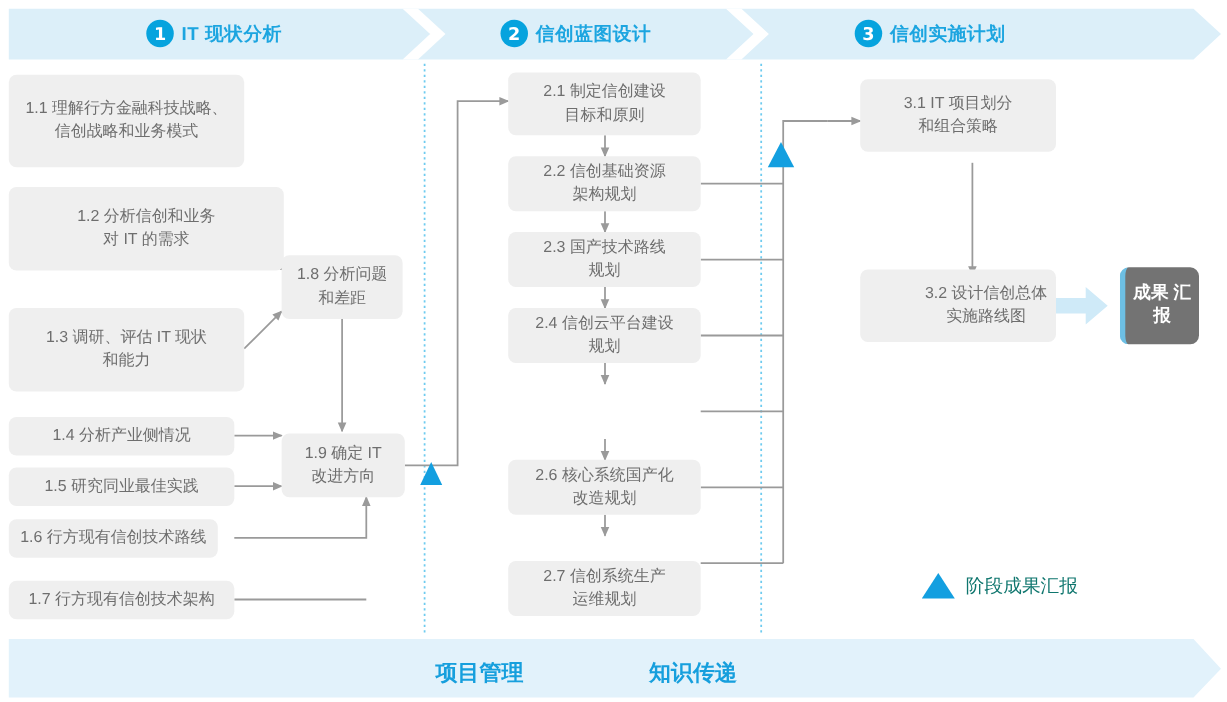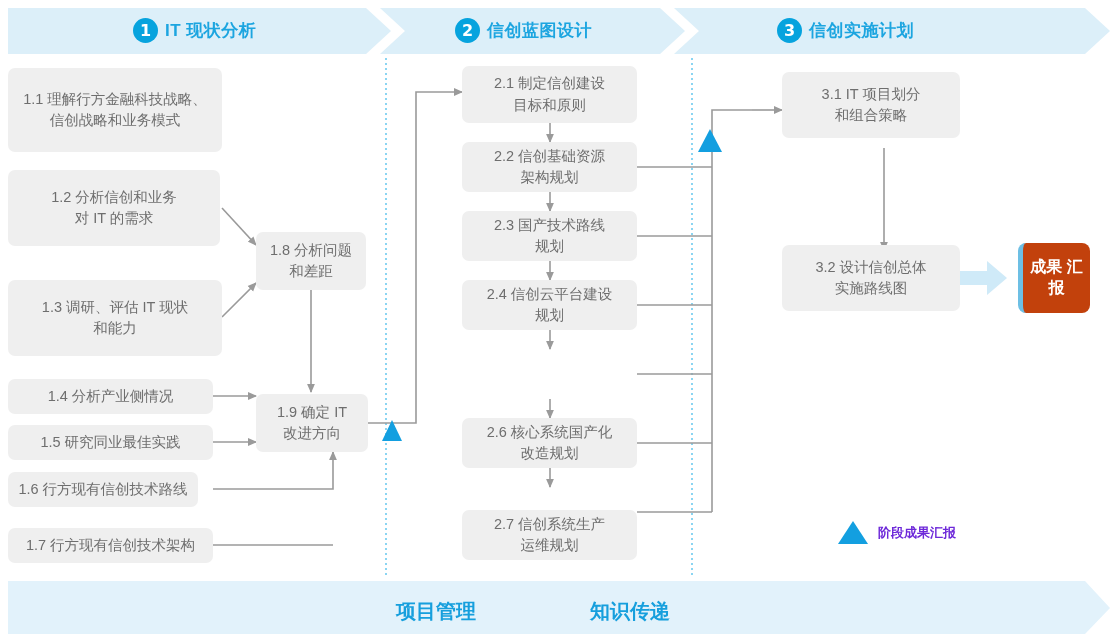--- a/index.html
+++ b/index.html
@@ -71,21 +71,21 @@
     justify-content: center;
     text-align: center;
     box-sizing: border-box;
     padding: 4px 8px;
   }
   .box span { display: block; }
 
   .result-box {
     position: absolute;
     z-index: 4;
-    background: #c2410c;
+    background: #737373;
     border-left: 5px solid #6DBFE4;
     border-radius: 8px;
     color: #ffffff;
     font-size: 16px;
     font-weight: bold;
     line-height: 1.3;
     display: flex;
     align-items: center;
     justify-content: center;
     text-align: center;
@@ -100,23 +100,23 @@
     align-items: center;
     gap: 10px;
   }
   .legend-tri {
     width: 0; height: 0;
     border-left: 15px solid transparent;
     border-right: 15px solid transparent;
     border-bottom: 23px solid #139FE0;
   }
   .legend-text {
-    color: #6d28d9;
-    font-size: 13px;
-    font-weight: bold;
+    color: #0f766e;
+    font-size: 17px;
+    font-weight: normal;
   }
 
   
   .footer-label {
     position: absolute;
     z-index: 5;
     color: #169FDD;
     font-size: 20px;
     font-weight: bold;
     white-space: nowrap;
@@ -211,21 +211,21 @@
     <div class="phase-badge">3</div>
     <div class="phase-text">信创实施计划</div>
   </div>
 
   <div class="box" style="left:8px; top:68px; width:214px; height:84px;">
     <div>
       <span>1.1 理解行方金融科技战略、</span>
       <span>信创战略和业务模式</span>
     </div>
   </div>
-  <div class="box" style="left:8px; top:170px; width:212px; height:76px;">
+  <div class="box" style="left:8px; top:170px; width:250px; height:76px;">
     <div>
       <span>1.2 分析信创和业务</span>
       <span>对 IT 的需求</span>
     </div>
   </div>
   <div class="box" style="left:8px; top:280px; width:214px; height:76px;">
     <div>
       <span>1.3 调研、评估 IT 现状</span>
       <span>和能力</span>
     </div>
@@ -299,21 +299,21 @@
       <span>运维规划</span>
     </div>
   </div>
 
   <div class="box" style="left:782px; top:72px; width:178px; height:66px;">
     <div>
       <span>3.1 IT 项目划分</span>
       <span>和组合策略</span>
     </div>
   </div>
-  <div class="box" style="left:782px; top:245px; width:178px; height:66px;">
+  <div class="box" style="left:782px; top:245px; width:178px; height:66px;justify-content:flex-end;">
     <div>
       <span>3.2 设计信创总体</span>
       <span>实施路线图</span>
     </div>
   </div>
   <div class="result-box" style="left:1018px; top:243px; width:72px; height:70px;">
     <div>
       <span>成果</span>
       <span>汇报</span>
     </div>

